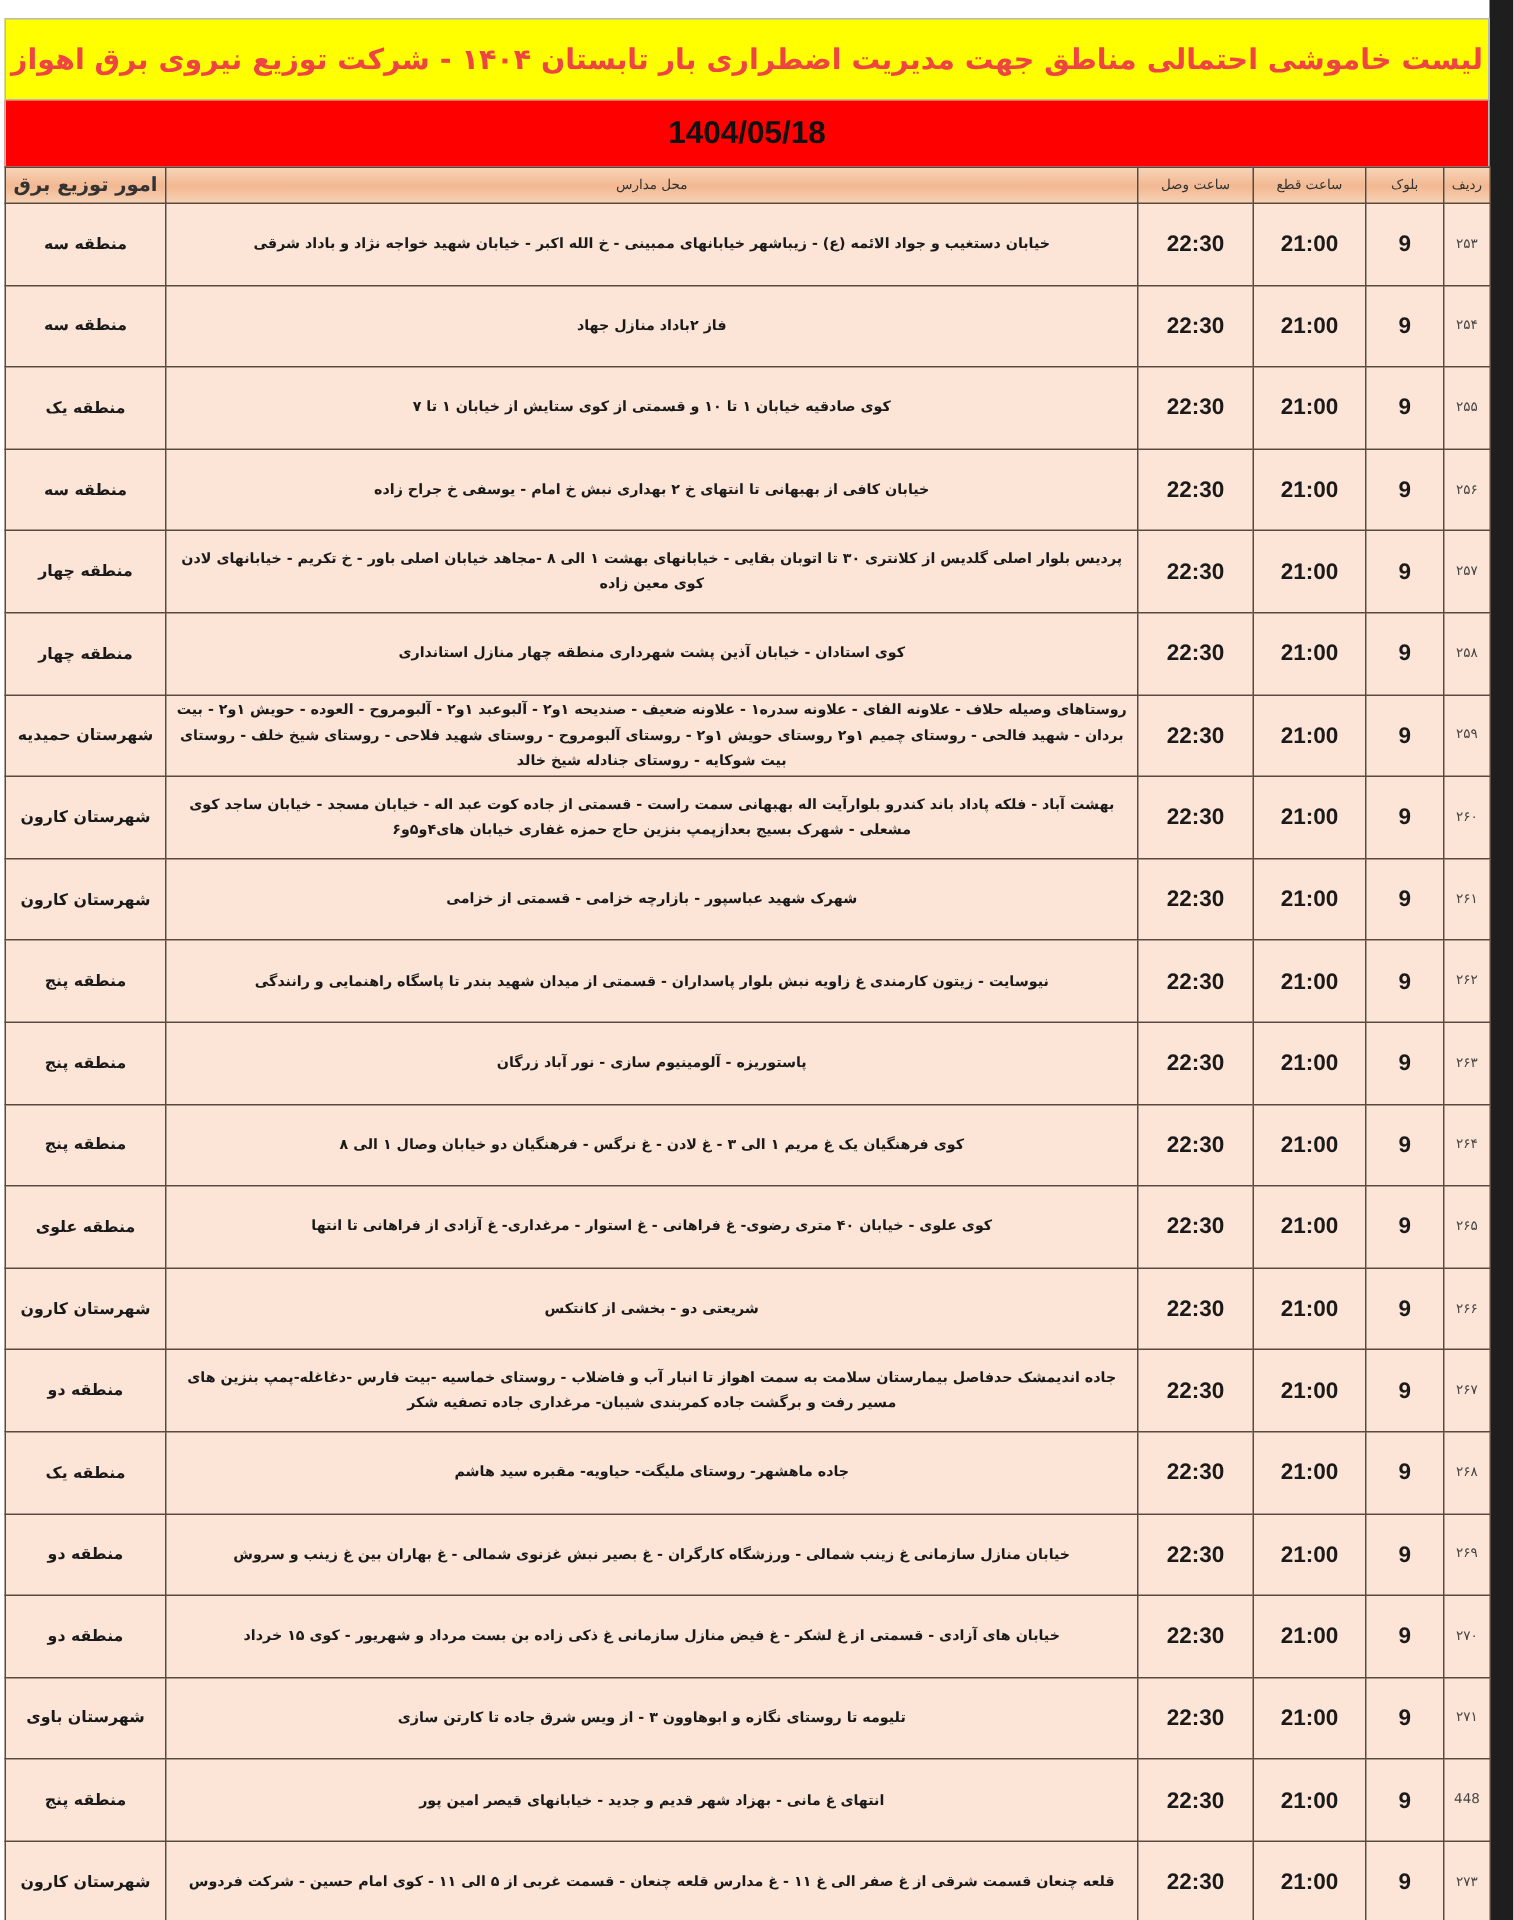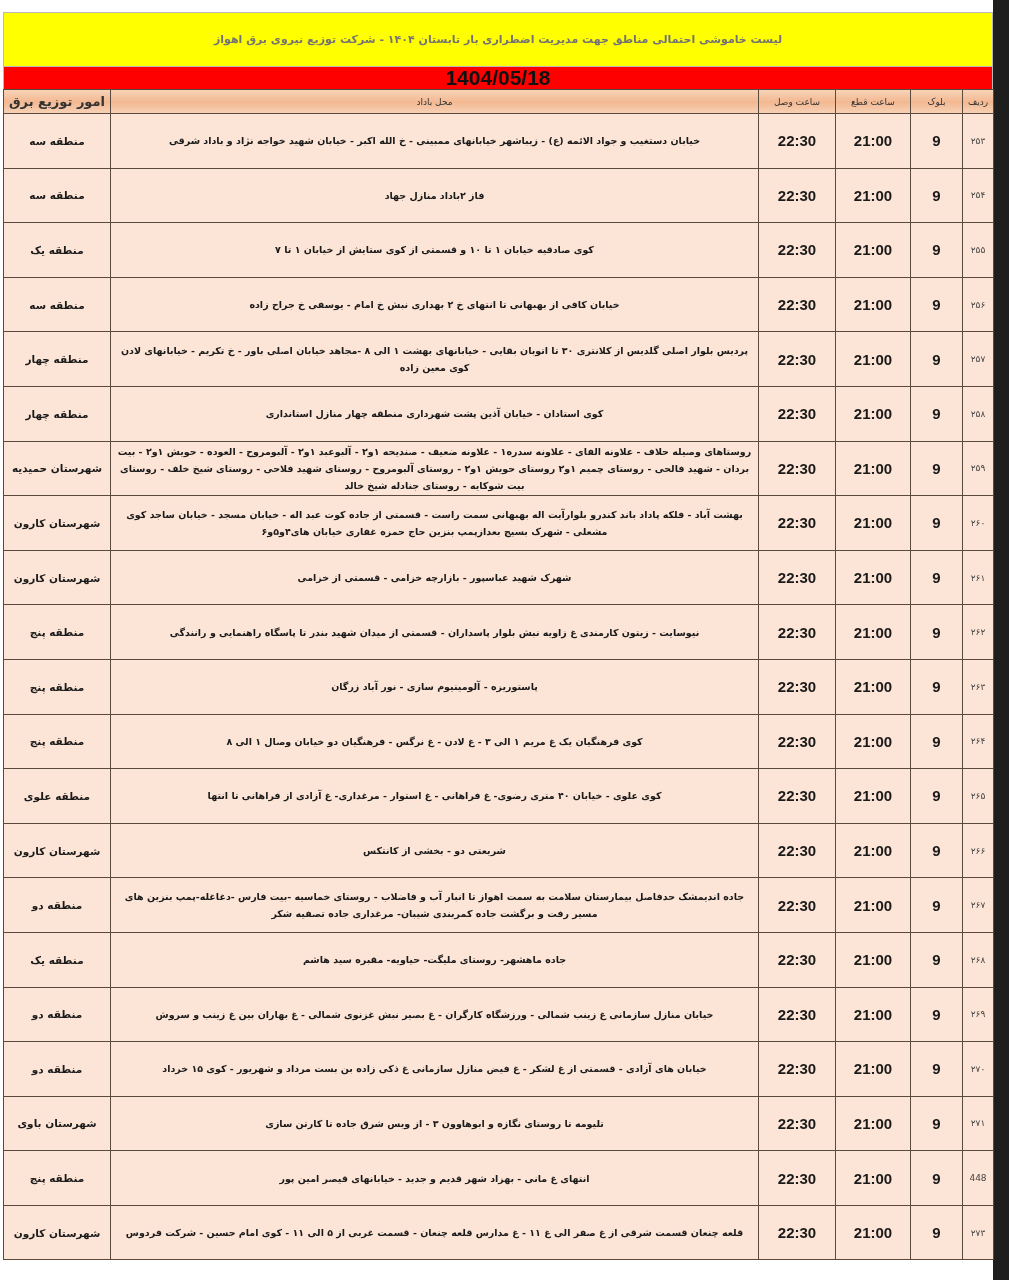--- a/index.html
+++ b/index.html
@@ -3,24 +3,24 @@
 <meta charset="utf-8">
 <style>
   * { box-sizing: border-box; margin: 0; padding: 0; }
   html, body { width: 1009px; height: 1280px; background: #ffffff; overflow: hidden; }
   body { font-family: "DejaVu Sans", "Liberation Sans", sans-serif; position: relative; }
   .right-bar { position: absolute; top: 0; right: 0; width: 16px; height: 1280px; background: #1e1e1e; }
   .sheet { position: absolute; left: 3px; top: 12px; width: 990px; }
   .title-band {
     height: 55px; background: #ffff00; border: 1px solid #b8b8b8;
     display: flex; align-items: center; justify-content: center;
-    direction: rtl; font-weight: bold; font-size: 11px; color: #737373;
+    direction: rtl; font-weight: bold; font-size: 19px; color: #ef4444;
   }
   .date-band {
-    height: 22px; background: #ff0000; border-left: 1px solid #b8b8b8; border-right: 1px solid #b8b8b8;
+    height: 44px; background: #ff0000; border-left: 1px solid #b8b8b8; border-right: 1px solid #b8b8b8;
     display: flex; align-items: center; justify-content: center;
     font-family: "Liberation Sans", sans-serif; font-weight: bold; font-size: 21px; color: #111;
   }
   table { width: 990px; border-collapse: collapse; direction: rtl; table-layout: fixed; }
   th {
     height: 24px; font-size: 9px; font-weight: normal; color: #333;
     background: linear-gradient(to bottom, #f7d2b6 0%, #f2b891 50%, #f7d2b6 100%);
     border: 1px solid #5a4a3e;
   }
   th.district-h { font-weight: bold; font-size: 13px; }
@@ -51,21 +51,21 @@
       <col style="width:77px">
       <col style="width:648px">
       <col style="width:107px">
     </colgroup>
     <thead>
       <tr>
         <th>ردیف</th>
         <th>بلوک</th>
         <th>ساعت قطع</th>
         <th>ساعت وصل</th>
-        <th>محل باداد</th>
+        <th>محل مدارس</th>
         <th class="district-h">امور توزیع برق</th>
       </tr>
     </thead>
     <tbody id="rows">
         <tr class="row">
     <td class="rn">۲۵۳</td>
     <td class="blk">9</td>
     <td class="time">21:00</td>
     <td class="time">22:30</td>
     <td class="addr">خیابان دستغیب و جواد الائمه (ع) - زیباشهر خیابانهای ممبینی - خ الله اکبر - خیابان شهید خواجه نژاد و باداد شرقی</td>

